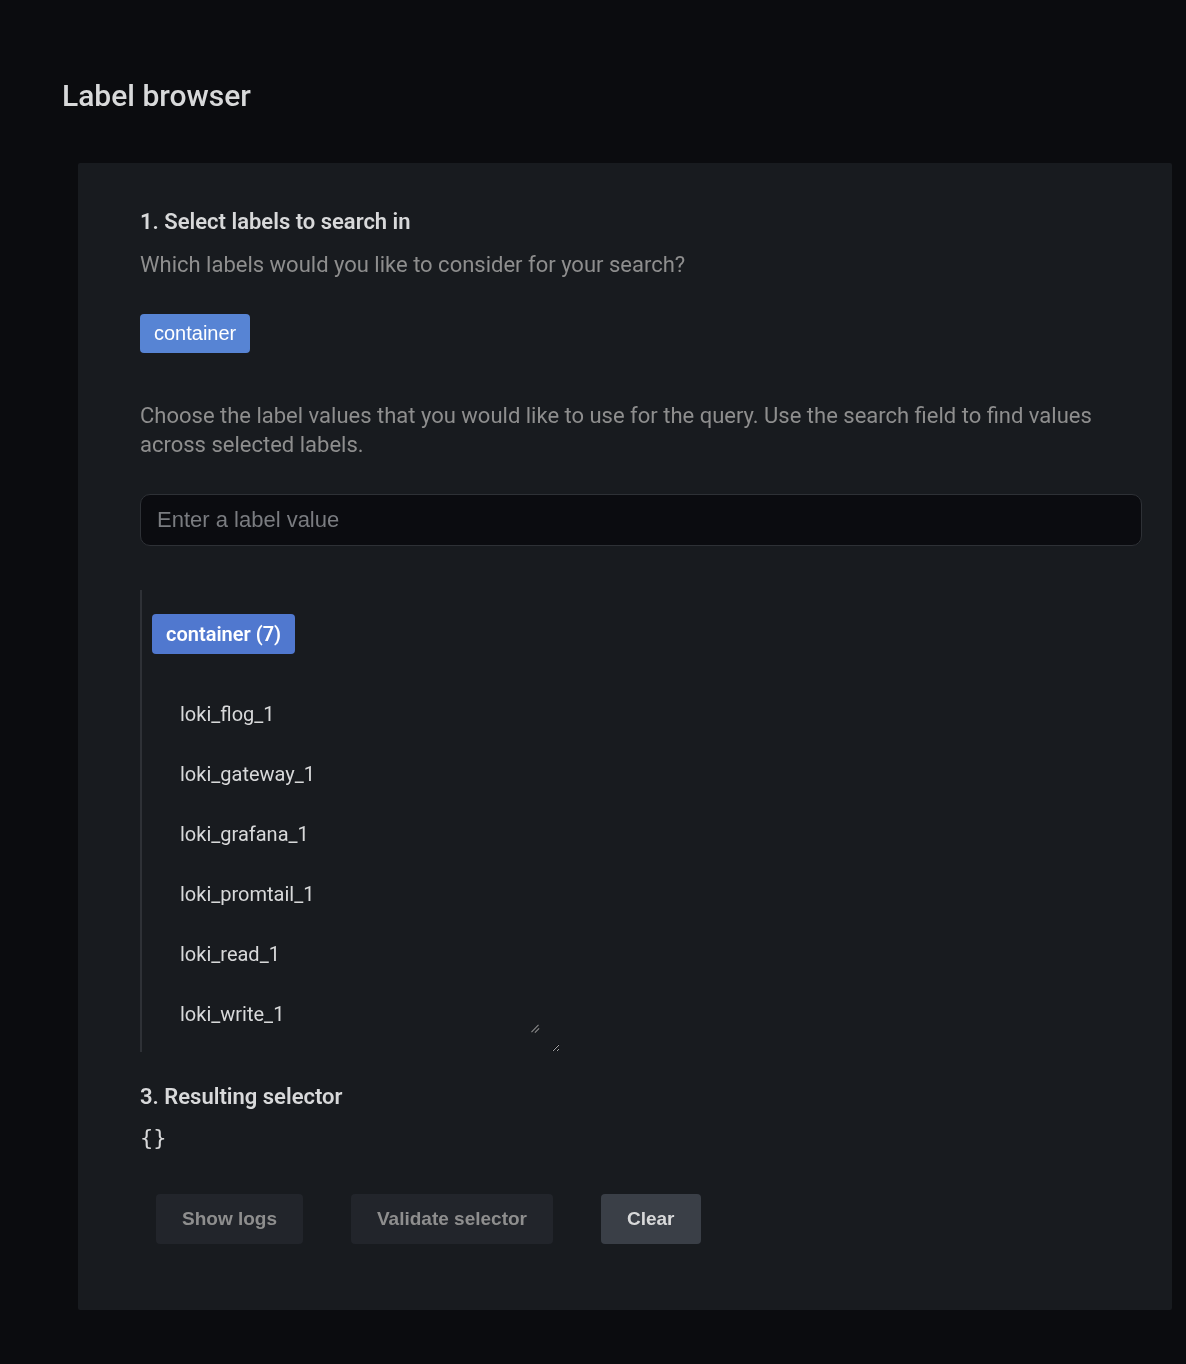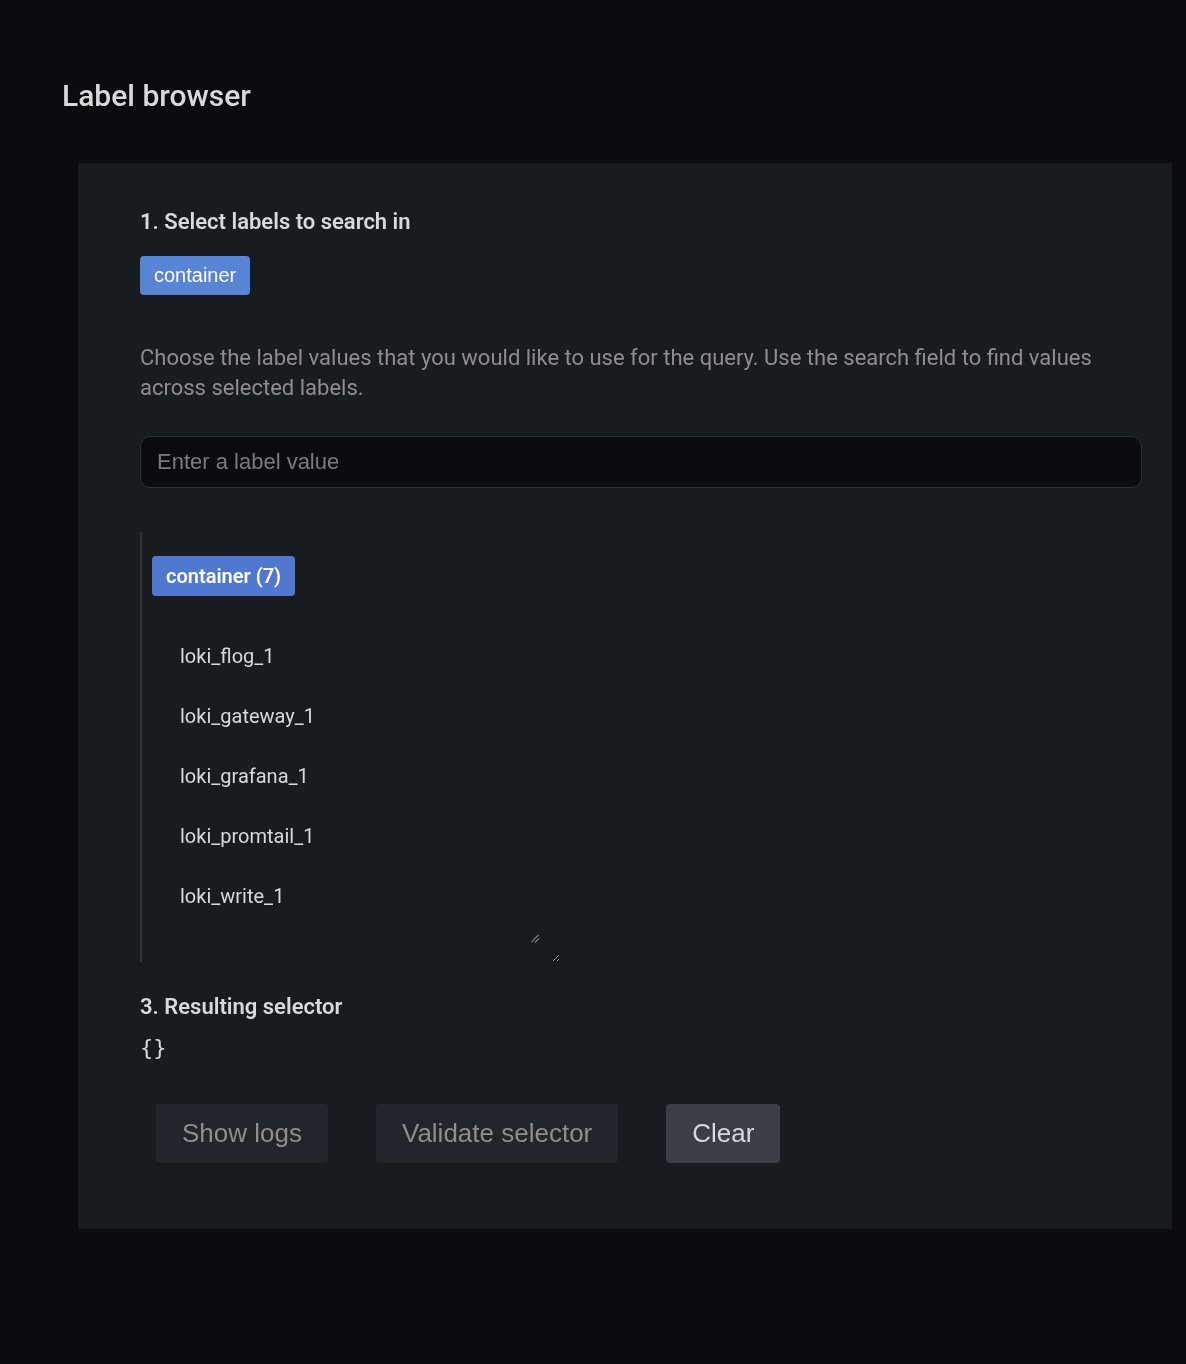--- a/index.html
+++ b/index.html
@@ -136,53 +136,55 @@
       margin-bottom: 28px;
     }
     .button-row {
       display: flex;
       gap: 16px;
     }
     .btn {
       background-color: #22252b;
       border: none;
       color: #8e8e8e;
-      font-size: 26px;
+      font-size: 19px;
       padding: 14px 26px;
       border-radius: 4px;
       cursor: pointer;
-      font-weight: 400;
+      font-weight: 700;
     }
     .btn-active {
       background-color: #3a3f47;
       color: #d8d9da;
     }
   </style>
 </head>
 <body>
 
 <h1 class="page-title">Label browser</h1>
 
 <div class="panel">
 
   <div class="section">
     <div class="section-title">1. Select labels to search in</div>
+    <div class="section-subtitle">Which labels would you like to consider for your search?</div>
     <button class="label-chip chip-primary">container</button>
   </div>
 
   <div class="section">
     <div class="section-subtitle">Choose the label values that you would like to use for the query. Use the search field to find values across selected labels.</div>
     <input type="text" class="input-search" placeholder="Enter a label value" style="">
     
     <div class="values-box">
       <span class="values-header-chip">container (7)</span>
       <div class="value-item">loki_flog_1</div>
       <div class="value-item">loki_gateway_1</div>
       <div class="value-item">loki_grafana_1</div>
       <div class="value-item">loki_promtail_1</div>
+      <div class="value-item">loki_read_1</div>
       <div class="value-item">loki_write_1</div>
       <div class="resize-handle"></div>
     </div>
   </div>
 
   <div class="section" style="margin-bottom:20px;">
     <div class="section-title" style="margin-bottom:10px;">3. Resulting selector</div>
     <div class="result-selector">{}</div>
     <div class="button-row">
       <button class="btn">Show logs</button>

